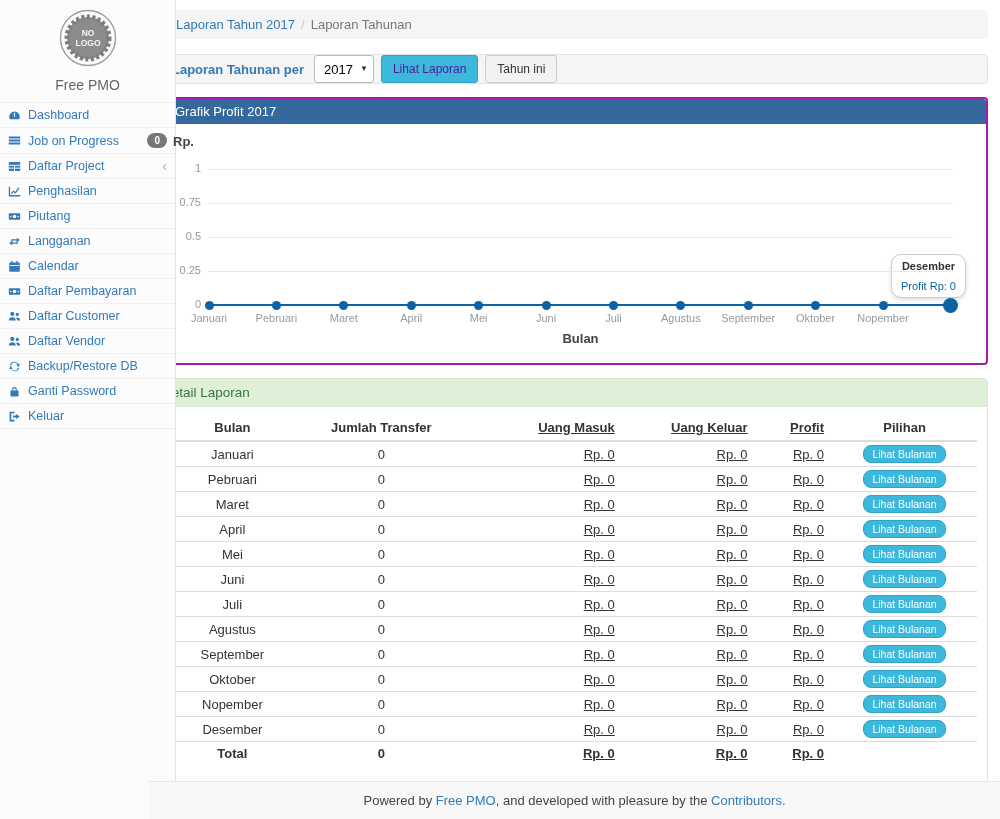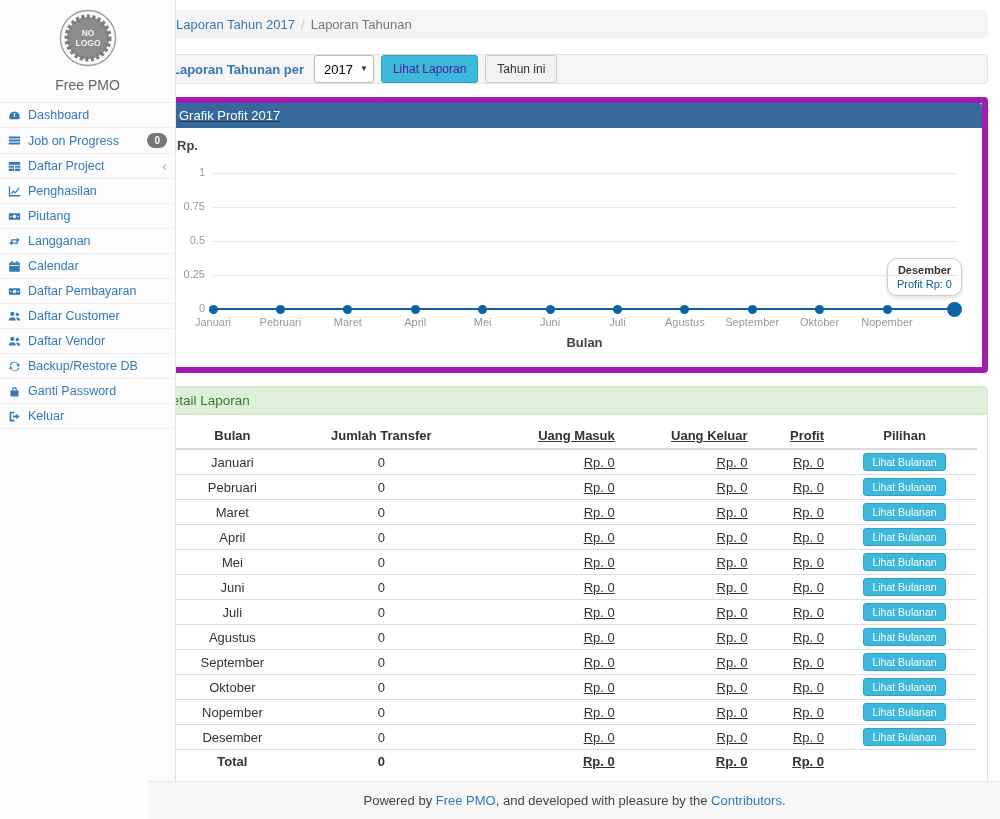--- a/index.html
+++ b/index.html
@@ -33,49 +33,49 @@
   .select-wrap select { appearance:none; -webkit-appearance:none; -moz-appearance:none;
     border:1px solid #bbb; border-radius:3px; background:#fff; padding:4px 20px 4px 9px;
     font-size:13px; height:28px; font-family:inherit; cursor:pointer; }
   .select-caret { position:absolute; right:6px; top:9px; font-size:8px; color:#333; pointer-events:none; }
   .btn { border-radius:3px; font-size:12px; padding:5px 11px; border:1px solid transparent;
     cursor:pointer; height:28px; font-family:inherit; }
   .btn-info { background:#3cb8dd; border-color:#2fa3c6; color:#4c1d95; }
   .btn-default { background:#f2f2f2; border-color:#ccc; color:#333; }
   
   .panel { border-radius:4px; margin-top:13px; background:#fff; }
-  .panel-primary { border:6px solid #a21caf;text-decoration:underline; }
+  .panel-primary { border:2px solid #a21caf; }
   .panel-primary .panel-heading { background:#35689d; color:#fff; padding:5px 12px;
     font-size:13px; border-radius:3px 3px 0 0; }
   .panel-success { border:1px solid #d6e9c6; }
   .panel-success .panel-heading { background:#dff0d8; color:#3c763d; padding:6px 0;
     font-size:13.5px; border-bottom:1px solid #d6e9c6; border-radius:3px 3px 0 0; }
   .panel-success .panel-body { padding:8px 10px 16px; }
   
   .chart-body { position:relative; height:239px; border-radius:0 0 3px 3px; }
   .ylabel { position:absolute; left:10px; top:10px; font-weight:bold; color:#444; }
   .gridline { position:absolute; left:45px; width:745px; border-top:1px solid #e9e9e9; }
   .ytick { position:absolute; left:0; width:38px; text-align:right; color:#999; font-size:11px; }
   .dataline { position:absolute; height:2px; background:#0b62a4; }
   .dot { position:absolute; background:#0b62a4; border-radius:50%; cursor:pointer; }
   .xtick { position:absolute; width:80px; text-align:center; color:#999; font-size:11px; top:188px; }
   .xaxis-title { position:absolute; left:45px; width:745px; text-align:center; top:207px;
     font-weight:bold; color:#444; }
   .chart-tooltip { position:absolute; right:20px; top:130px; background:#fff; border:1px solid #ccc;
     border-radius:10px; padding:5px 9px; text-align:center; box-shadow:0 2px 4px rgba(0,0,0,.13);
     white-space:nowrap; }
   .tt-title { font-weight:bold; color:#333; font-size:11px; }
-  .tt-value { color:#0b62a4; font-size:11px; margin-top:2px; }
+  .tt-value { color:#0b62a4; font-size:11px; margin-top:8px; }
   
   table.report { width:100%; border-collapse:collapse; font-size:13px; }
   table.report th { padding:5px 8px; border-bottom:2px solid #ddd; font-weight:bold; }
   table.report td { padding:3px 8px; border-top:1px solid #ddd; height:24px; }
   .al-c { text-align:center; } .al-r { text-align:right;text-decoration:underline; }
   .btn-xs { background:#3cb8dd; border:1px solid #2fa3c6; color:#fff; font-size:10.5px;
-    padding:2px 8px; border-radius:3px; cursor:pointer; font-family:inherit; }
+    padding:2px 8px; border-radius:8px; cursor:pointer; font-family:inherit; }
   .total-row td { font-weight:bold; }
   
   .footer { position:absolute; left:149px; right:0; bottom:0; height:38px; background:#f8f8f8;
     border-top:1px solid #e7e7e7; text-align:center; line-height:37px; color:#444; }
   .footer a { color:#337ab7; text-decoration:none; cursor:pointer; }
 </style>
 </head>
 <body>
 
 <div class="sidebar">

